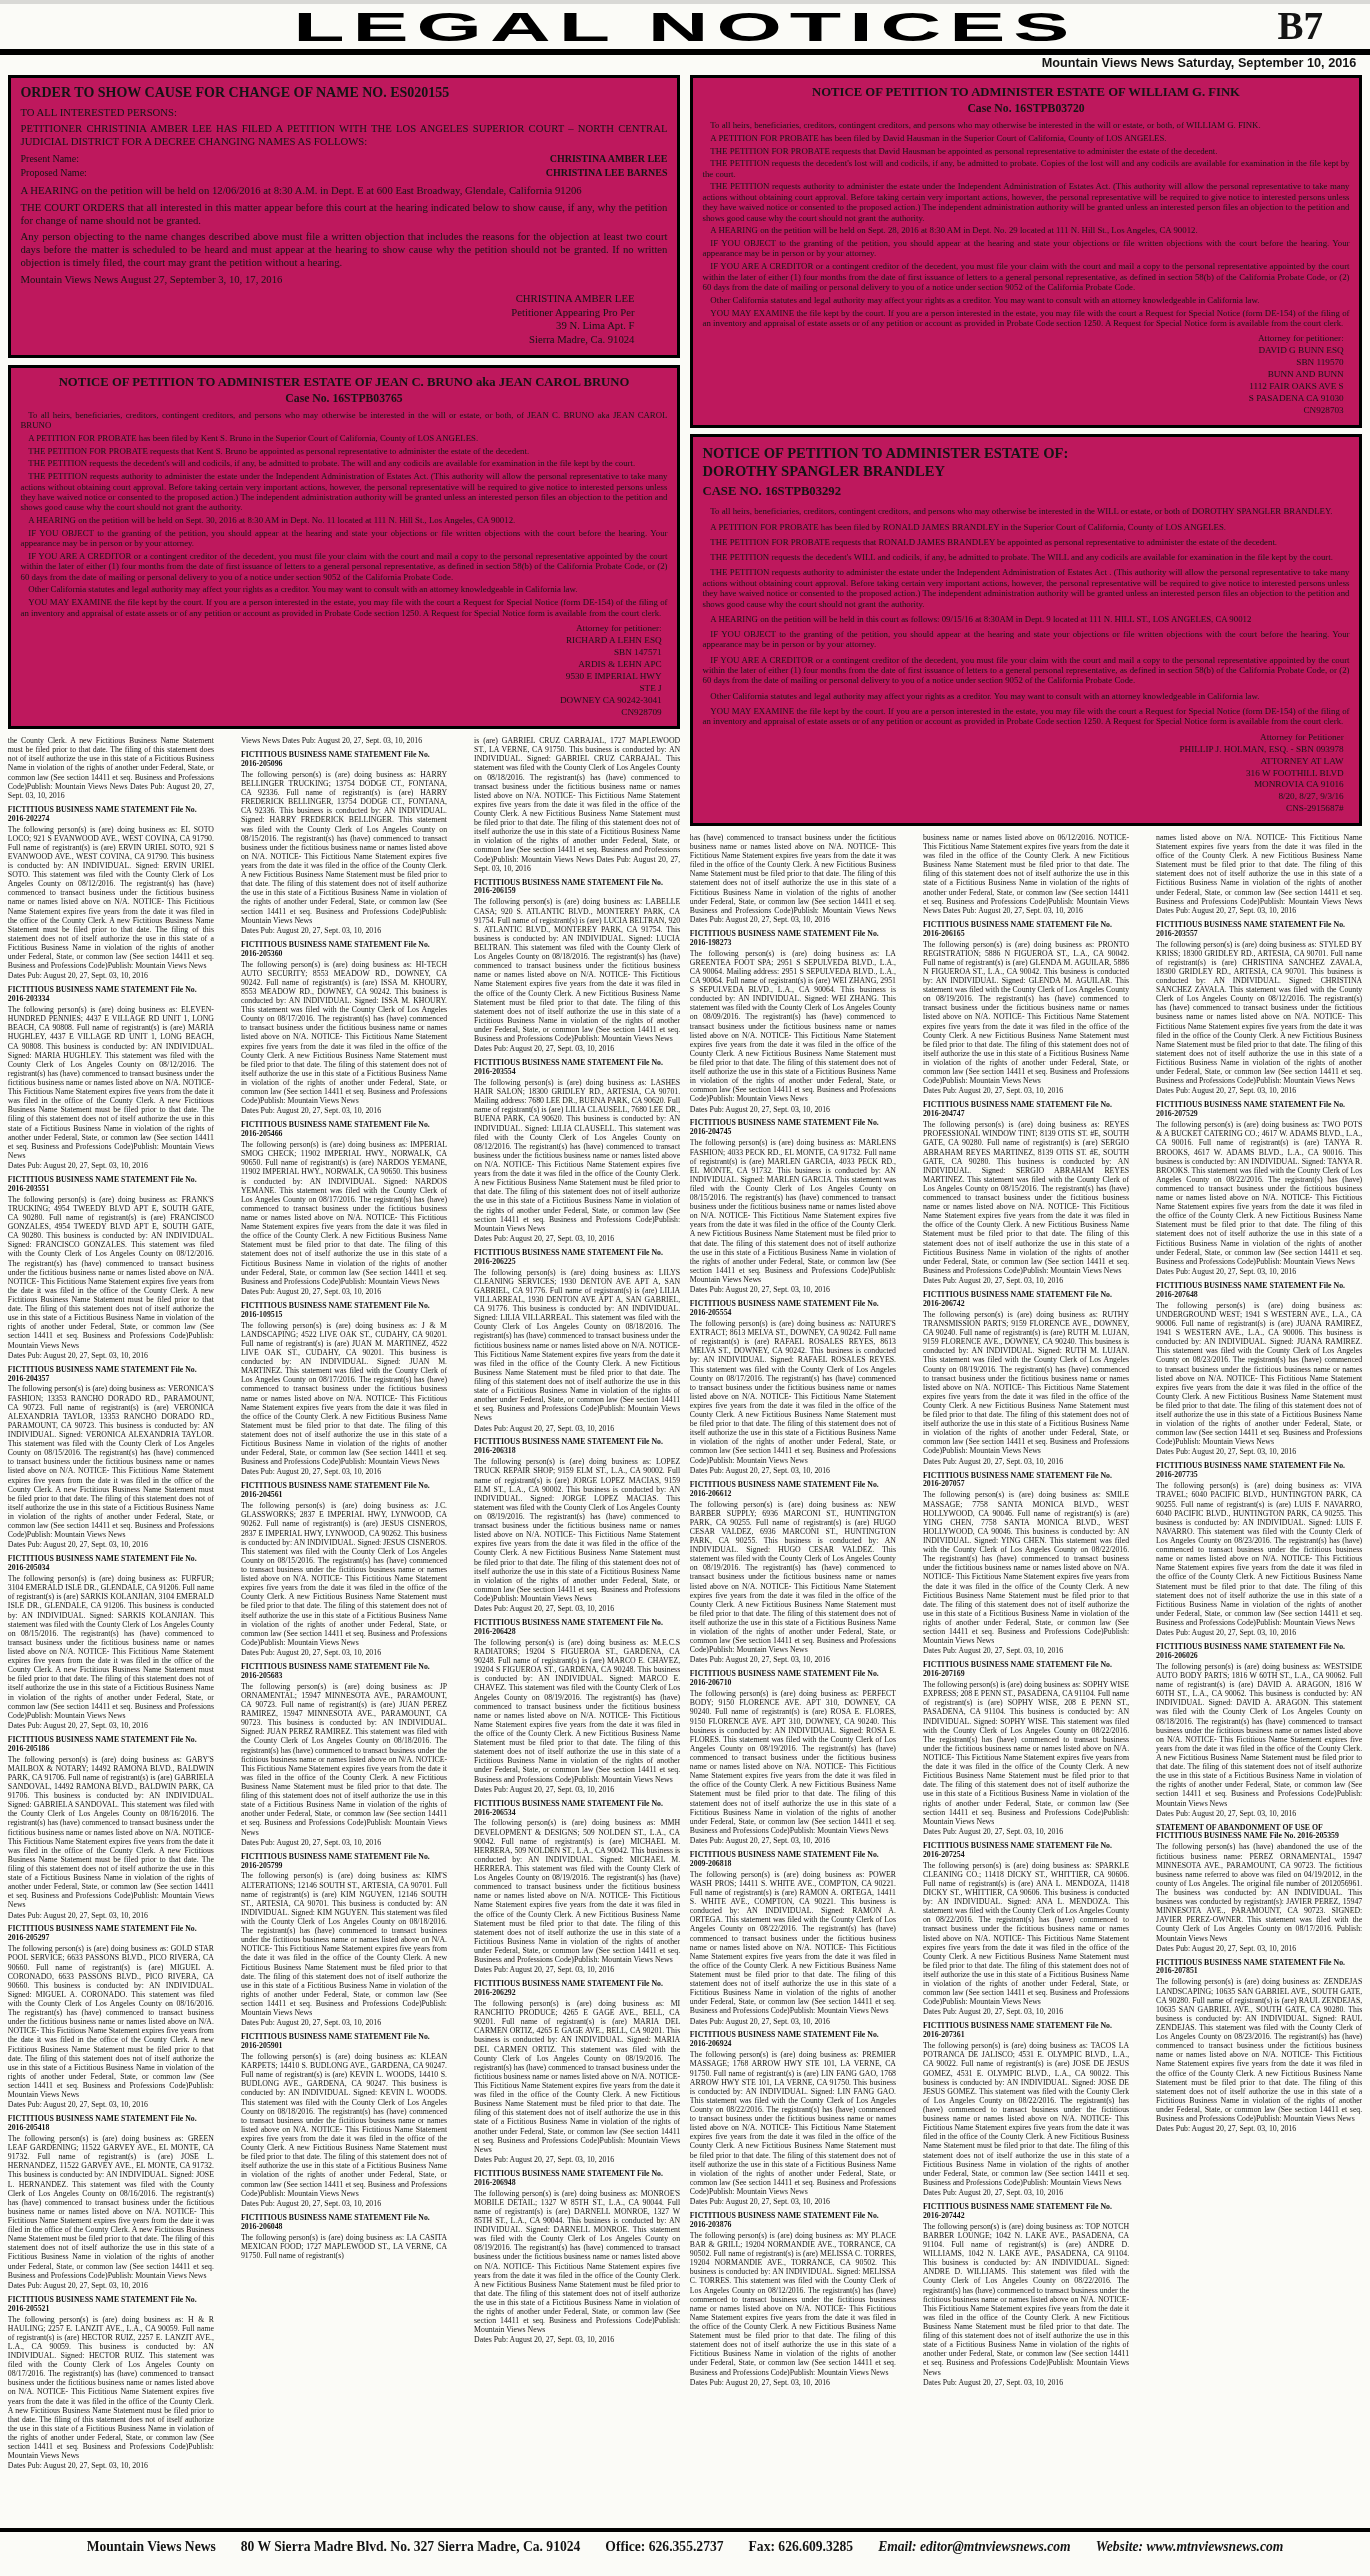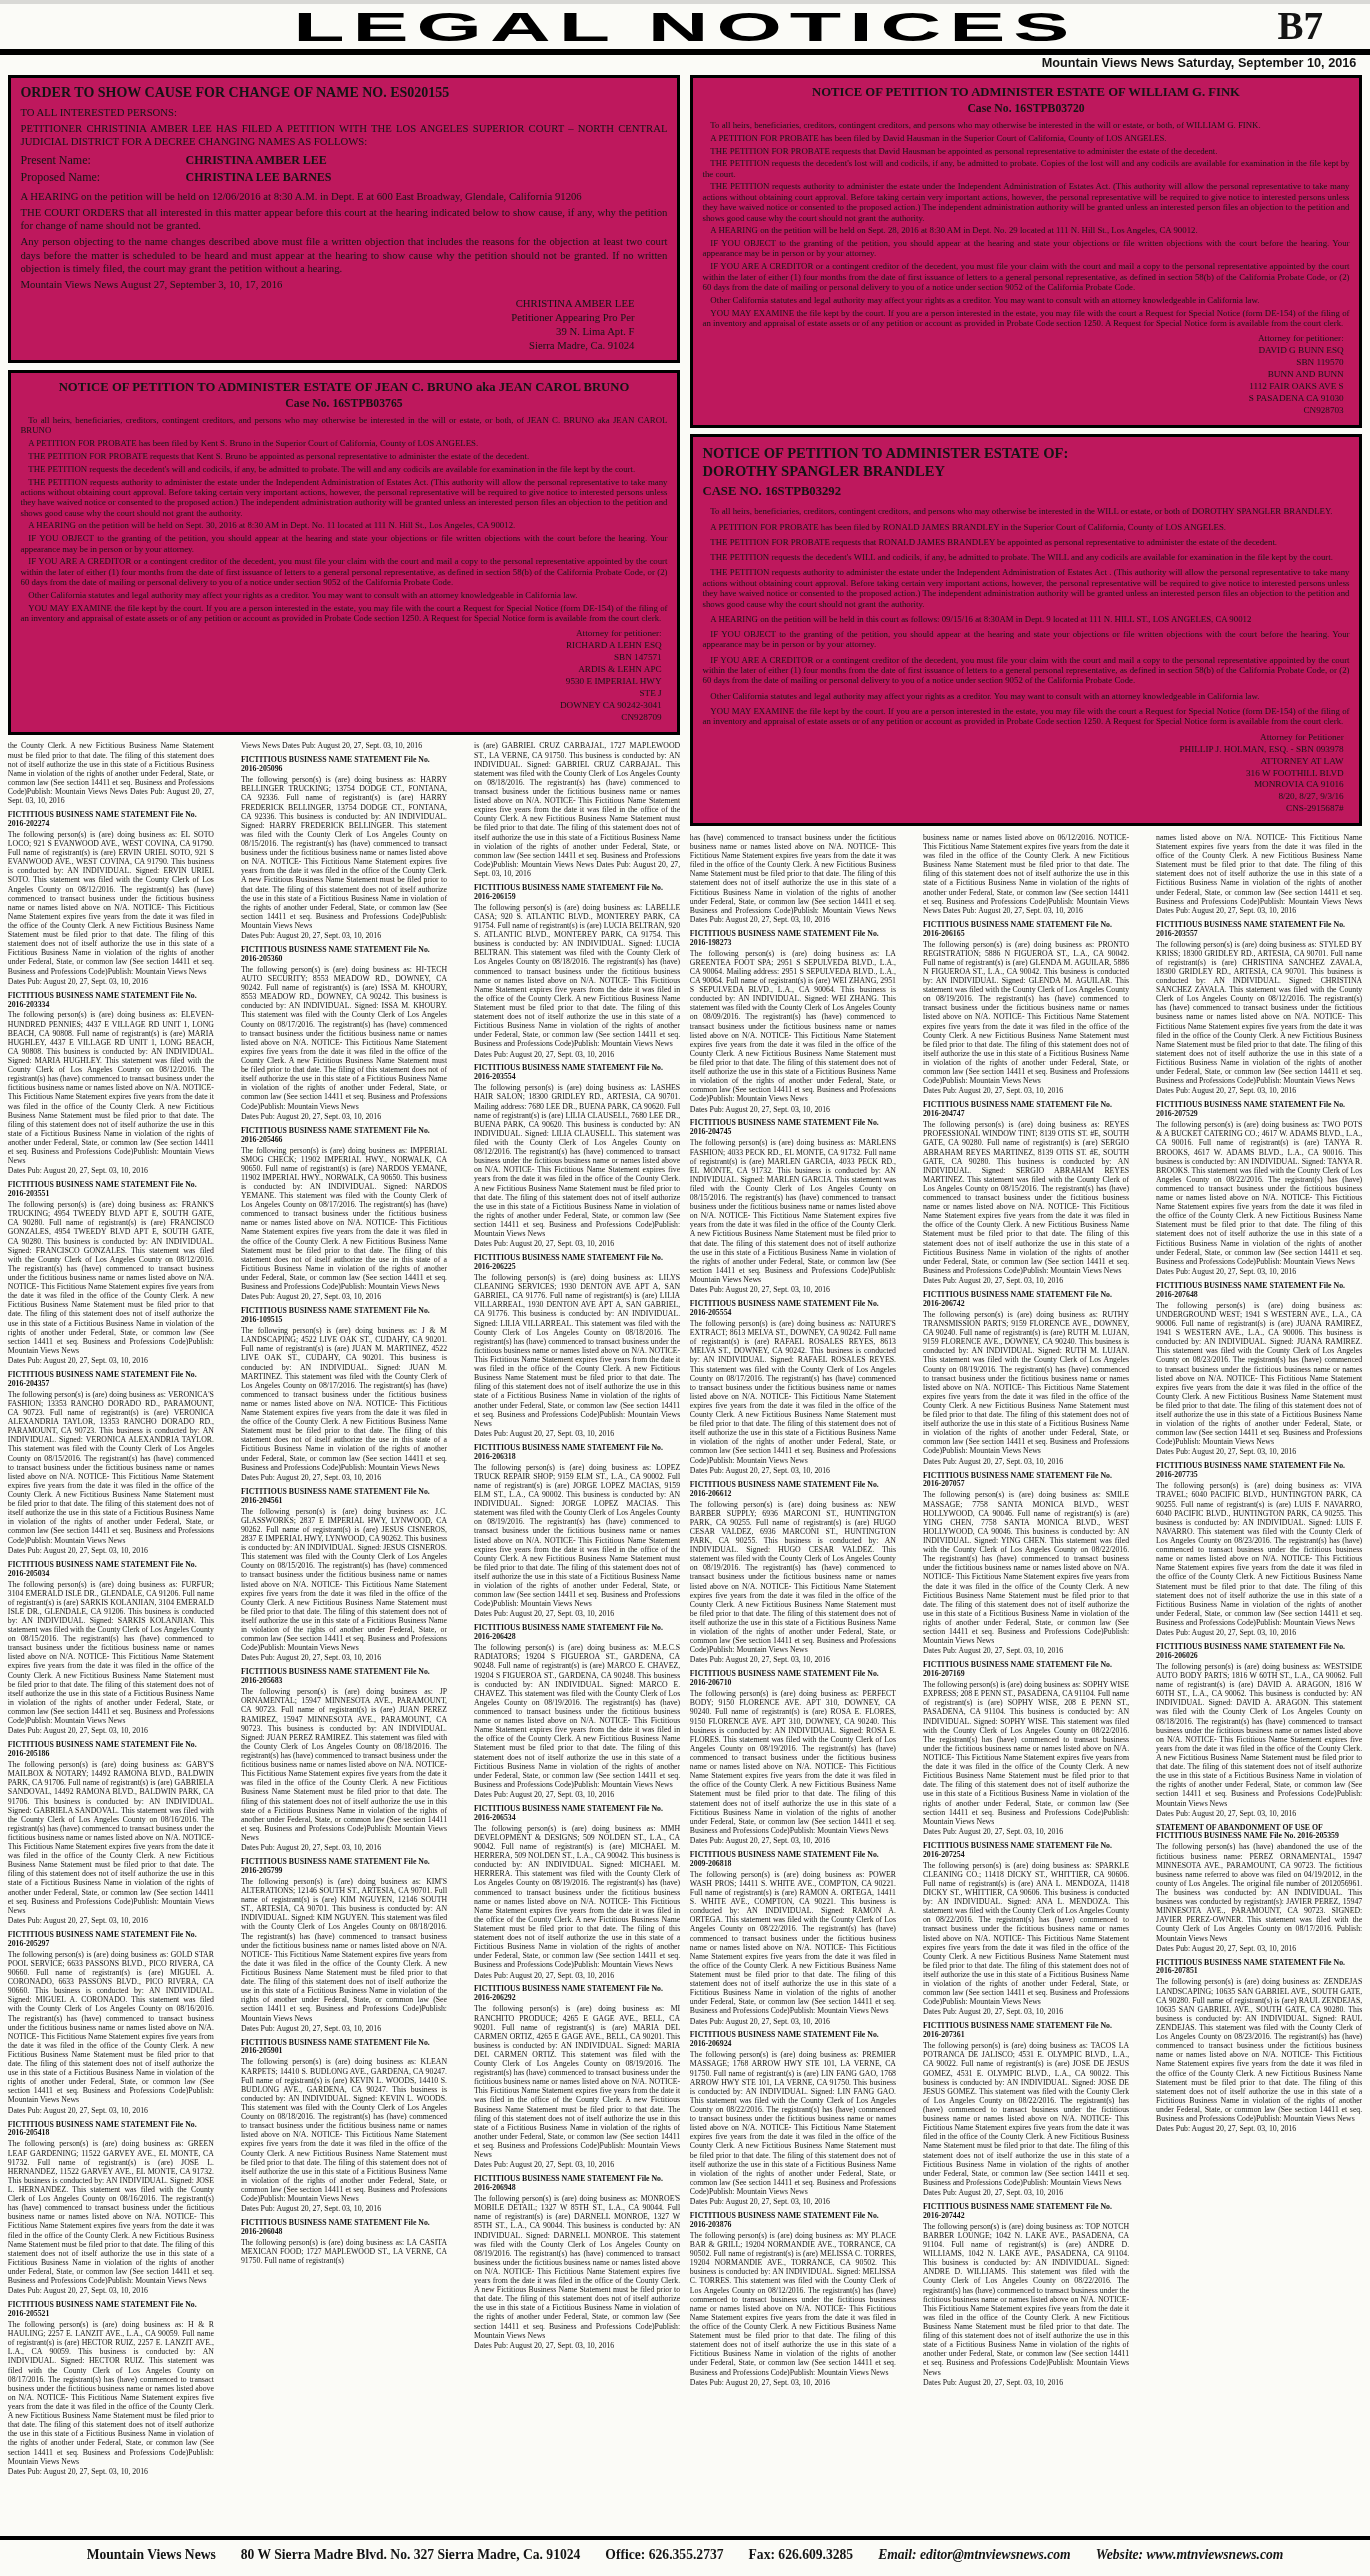--- a/index.html
+++ b/index.html
@@ -24,39 +24,39 @@
   }
   
   .halves { display: flex; gap: 9.7px; padding: 2.9px 7.8px 0; height: 2477px; align-items: stretch; }
   .half { flex: 1 1 0; min-width: 0; display: flex; flex-direction: column; gap: 6.8px; }
   .notice-box { border: 3px solid #000000; padding: 6.8px 9.7px 7.8px; background: #be185d; }
   .osc-title { font-size: 14px; font-weight: bold; margin-bottom: 4.9px; }
   .np { font-size: 10.7px; line-height: 1.24; text-align: justify; margin-bottom: 2.9px; }
   .np.sm { font-size: 8.8px; line-height: 1.18; margin-bottom: 2.4px; text-indent: 7.8px; }
   .spread .np.sm { margin-bottom: 4.9px; }
   .name-rows { margin: 3.9px 0 4.9px; }
-  .name-row { display: flex; font-size: 12px; line-height: 1.35; }
+  .name-row { display: flex; font-size: 10px; line-height: 1.35; justify-content: space-between; }
   .nlab { width: 165px; }
   .nval { font-weight: bold; }
   .sig-block { text-align: right; padding-right: 33px; font-size: 10.7px; line-height: 1.3; margin-top: 5.8px; }
   .c-title { text-align: center; font-size: 12.7px; font-weight: bold; line-height: 1.2; margin-bottom: 1.9px; }
   .c-case { text-align: center; font-size: 11.7px; font-weight: bold; margin-bottom: 4.9px; }
   .b-title { font-size: 14.6px; font-weight: bold; line-height: 1.25; }
   .b-case { font-size: 12.7px; font-weight: bold; margin: 2.9px 0 7.8px; }
   .att-block { text-align: right; font-size: 9.2px; line-height: 1.3; margin-top: 4.9px; padding-right: 5.8px; }
   
   .fbn-region { flex: 1 1 0; overflow: hidden; display: flex; gap: 27px; }
   .fbn-col { flex: 1 1 0; min-width: 0; overflow: hidden; font-size: 7.8px; line-height: 1.17; }
   .fbn-lead { text-align: justify; margin-bottom: 3.9px; }
   .fbn-h { font-weight: bold; margin: 5.8px 0 1px; line-height: 1.15; }
   .fbn-b { text-align: justify; }
   .fbn-d { margin-top: 1px; }
   
   .pagefoot {
-    position: absolute; left: 0; right: 0; bottom: 8px; background: #fbfbf7;
+    position: absolute; left: 0; right: 0; bottom: 16px; background: #fbfbf7;
     border-top: 4.9px solid #000; padding: 6.8px 9.7px 8.8px;
     display: flex; gap: 25px; justify-content: center; flex-wrap: nowrap;
     font-size: 13.6px; font-weight: bold; white-space: nowrap;
   }
   .pagefoot .it { font-style: italic; }
 </style>
 </head>
 <body>
 
 <div class="page">

